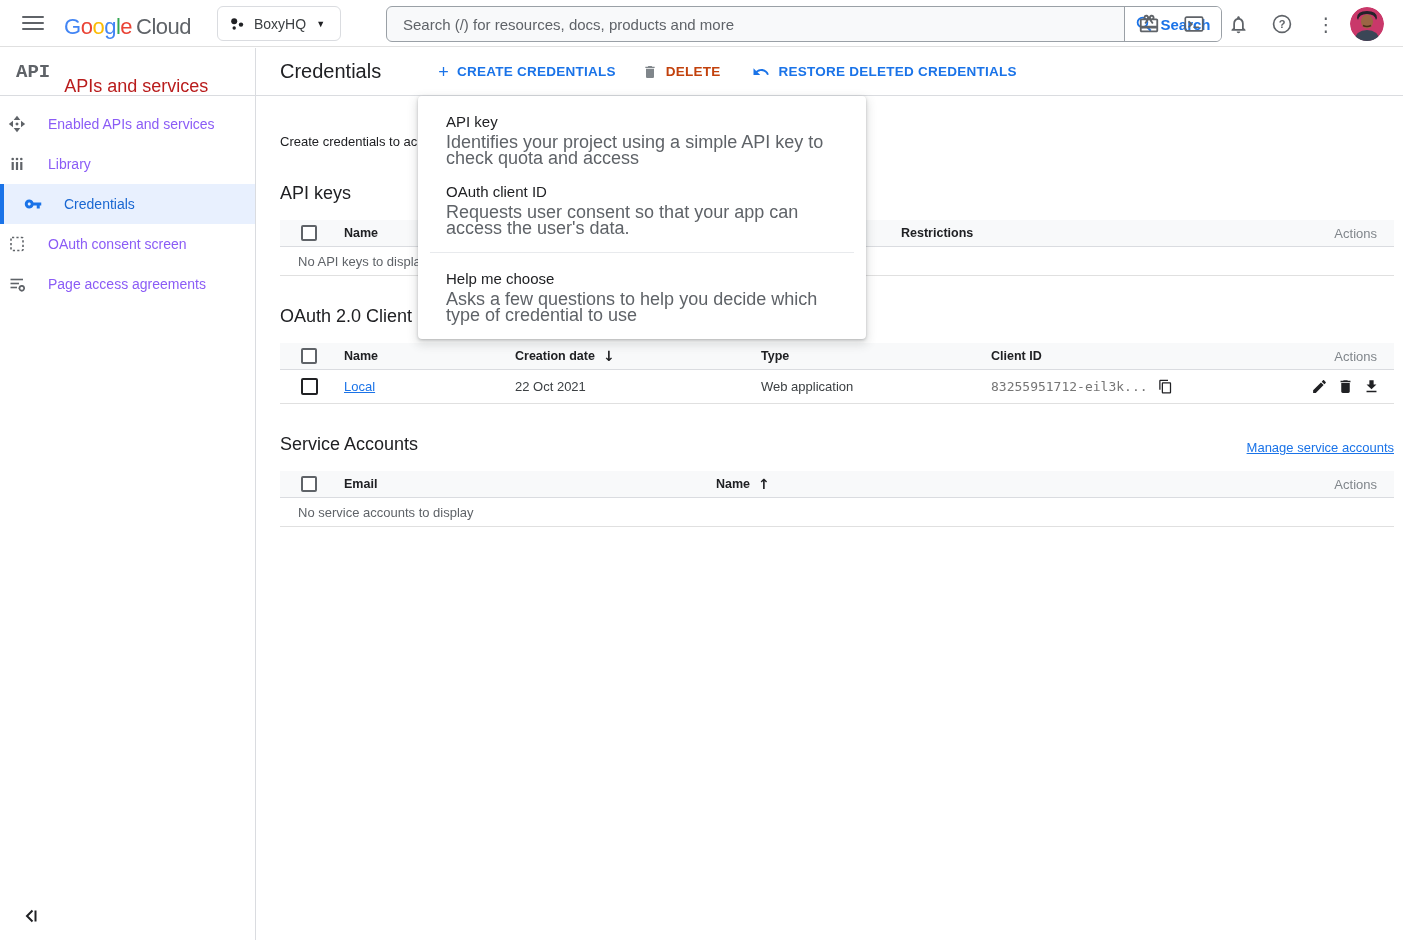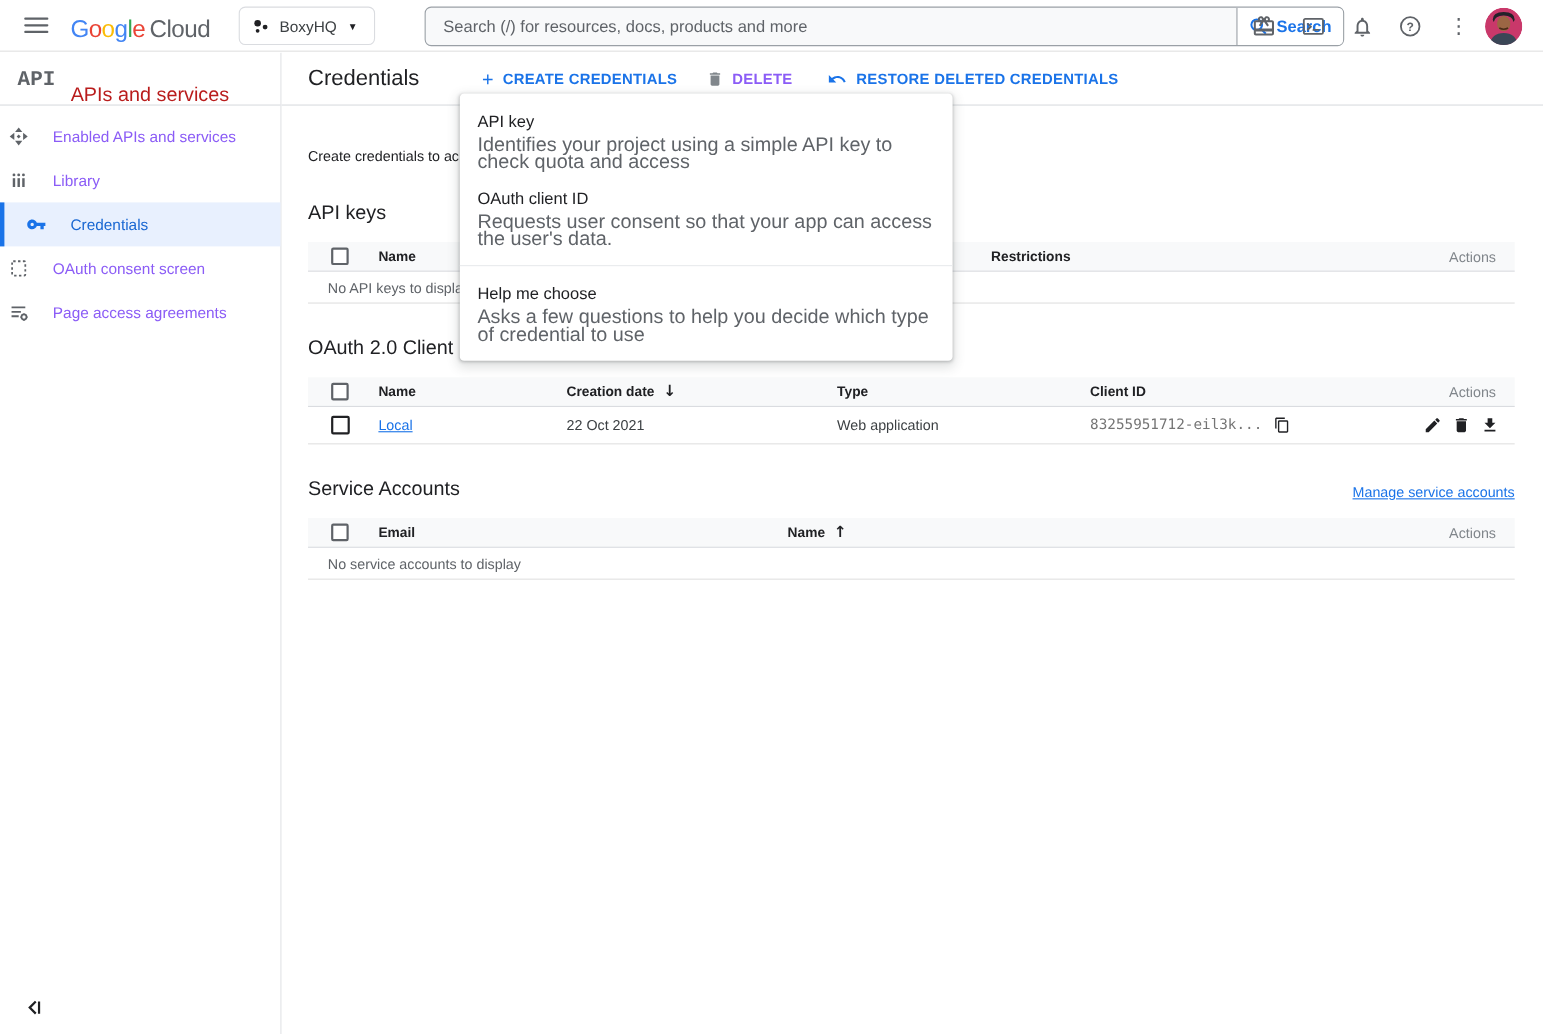--- a/index.html
+++ b/index.html
@@ -49,27 +49,27 @@
   .side-item .s-icon { width:18px; height:18px; display:flex; align-items:center; justify-content:center; }
   .side-item.sel { background:#e8f0fe; color:#1967d2; padding-left:20px; border-left:4px solid #1a73e8; }
   .collapse-btn { position:absolute; left:22px; bottom:14px; width:20px; height:20px; }
 
   
   .main { position:absolute; top:48px; left:256px; width:1147px; bottom:0; background:#fff; }
   .main-header { height:48px; border-bottom:1px solid #dadce0; display:flex; align-items:center; padding-left:24px; }
   .page-title { font-size:20px; color:#202124; }
   .hdr-btn { display:flex; align-items:center; gap:8px; font-size:13.5px; font-weight:bold;
       letter-spacing:0.25px; color:#1a73e8; padding:6px 8px; border-radius:4px; }
-  .hdr-btn.disabled { color:#8b5cf6; }
+  .hdr-btn.disabled { color:#c2410c; }
   .hdr-btn .plus { font-size:18px; font-weight:normal; line-height:14px; }
   .btn-create { margin-left:49px; }
   .btn-delete { margin-left:10px; }
   .btn-restore { margin-left:16px; }
 
-  .content { padding:0 26px 0 24px;margin-top:38px; }
+  .content { padding:0 9px 0 24px;margin-top:38px; }
   .intro { margin-top:22px; font-size:13px; color:#202124; white-space:nowrap; overflow:hidden; }
   .section-title { font-size:18px; font-weight:400; color:#202124; }
   .sec-api { margin-top:34px; }
   .sec-oauth { margin-top:30px; }
   .sec-svc { margin-top:30px; display:flex; justify-content:space-between; align-items:flex-end; }
 
   .tbl { margin-top:16px; }
   .tbl-head { display:grid; align-items:center; height:27px; background:#f8f9fa;
       border-bottom:1px solid #dadce0; font-size:12.5px; font-weight:bold; color:#202124; }
   .tbl-row { display:grid; align-items:center; border-bottom:1px solid #e0e0e0; font-size:13px; color:#3c4043; }
@@ -88,22 +88,22 @@
   .mono-id { font-family:"DejaVu Sans Mono","Liberation Mono",monospace; font-size:13px; color:#757575;
       display:flex; align-items:center; gap:10px; }
   .copy-btn { display:flex; align-items:center; }
   .sort-arrow { font-family:"DejaVu Sans",sans-serif; font-weight:bold; font-size:14px; color:#202124; margin-left:8px; }
   .th-sort { display:flex; align-items:center; cursor:pointer; }
   .row-actions { display:flex; justify-content:flex-end; gap:9px; padding-right:14px; }
   .row-actions button { display:flex; align-items:center; }
   .manage-link { font-size:13px; }
 
   
-  .dropdown { position:absolute; left:418px; top:85px; width:448px; background:#fff; z-index:20;
-      border-radius:4px; padding:8px 0;
+  .dropdown { position:absolute; left:418px; top:96px; width:448px; background:#fff; z-index:20;
+      border-radius:4px; padding:8px 12px;
       box-shadow:0 1px 3px rgba(60,64,67,.3), 0 4px 10px 2px rgba(60,64,67,.15); }
   .menu-item { padding:8px 16px; cursor:pointer; }
   .menu-title { font-size:15px; color:#202124; line-height:19px; }
   .menu-desc { font-size:18px; color:#5f6368; line-height:16px; margin-top:3px; }
   .menu-divider { border-top:1px solid #e8eaed; margin:8px 0; }
 
   svg { display:block; }
 </style>
 </head>
 <body>

